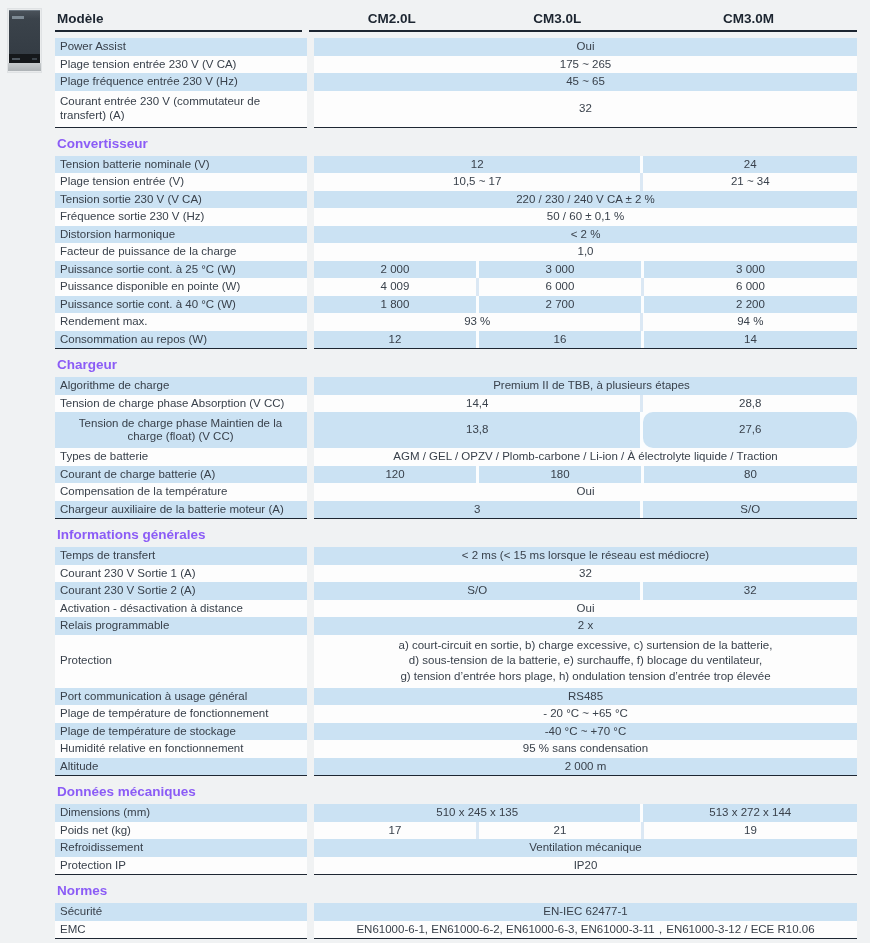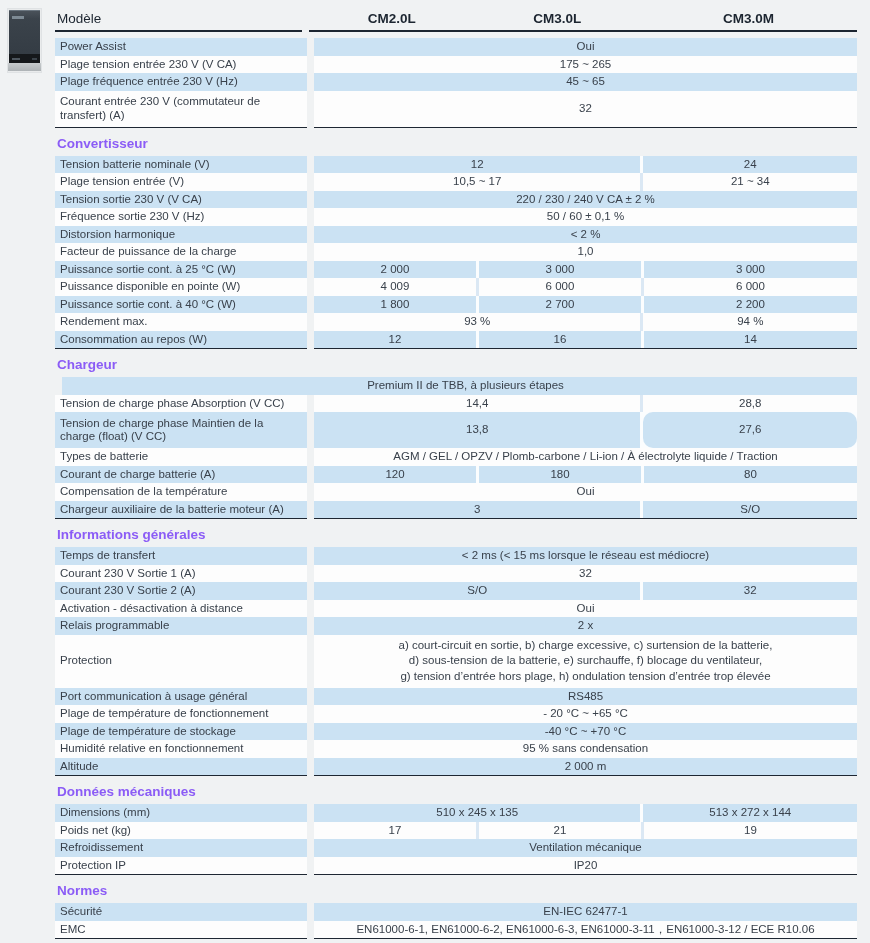--- a/index.html
+++ b/index.html
@@ -41,21 +41,21 @@
   }
   
   .content{
     position:absolute;left:55px;top:8px;width:802px;
   }
   .hdr{
     display:flex;align-items:flex-end;height:24px;
     border:none;
   }
   .hdr .h-label{
-    width:245px;font-weight:normal;font-size:13.5px;color:#1c2530;
+    width:245px;font-weight:bold;font-size:13.5px;color:#1c2530;
     padding:0 0 4px 2px;border-bottom:2px solid #1c2530;align-self:stretch;display:flex;align-items:flex-end;
   }
   .hdr .h-gap{width:7px;}
   .hdr .h-vals{
     flex:1;display:flex;align-self:stretch;border-bottom:2px solid #1c2530;
   }
   .hdr .h-col{
     display:flex;align-items:flex-end;justify-content:center;
     font-weight:bold;font-size:13.5px;color:#1c2530;padding-bottom:4px;
   }
@@ -240,35 +240,36 @@
               <div class="cell" style="flex-basis: calc(30.2% - 2px);">16</div>
               <div class="cell" style="flex-basis: calc(39.6% - 2px);">14</div>
             </div>
           </div>
         </div>
       </div>
       <div class="section">
         <div class="title">Chargeur</div>
         <div class="rows">
           <div class="row">
+            <div class="label">Algorithme de charge</div>
             <div class="gap"></div>
             <div class="vals">
               <div class="cell" style="flex-basis: calc(100% - 2px); padding-left: 12px;">Premium II de TBB, à plusieurs étapes</div>
             </div>
           </div>
           <div class="row">
             <div class="label">Tension de charge phase Absorption (V CC)</div>
             <div class="gap"></div>
             <div class="vals">
               <div class="cell" style="flex-basis: calc(60.4% - 2px);">14,4</div>
               <div class="cell" style="flex-basis: calc(39.6% - 2px);">28,8</div>
             </div>
           </div>
           <div class="row">
-            <div class="label" style="min-height: 36px;">Tension de charge phase Maintien de la charge (float) (V CC)</div>
+            <div class="label" style="min-height: 36px; text-align: center;">Tension de charge phase Maintien de la charge (float) (V CC)</div>
             <div class="gap"></div>
             <div class="vals" style="min-height: 36px;">
               <div class="cell" style="flex-basis: calc(60.4% - 2px);">13,8</div>
               <div class="cell" style="flex-basis: calc(39.6% - 2px); border-radius: 10px;">27,6</div>
             </div>
           </div>
           <div class="row">
             <div class="label">Types de batterie</div>
             <div class="gap"></div>
             <div class="vals">

